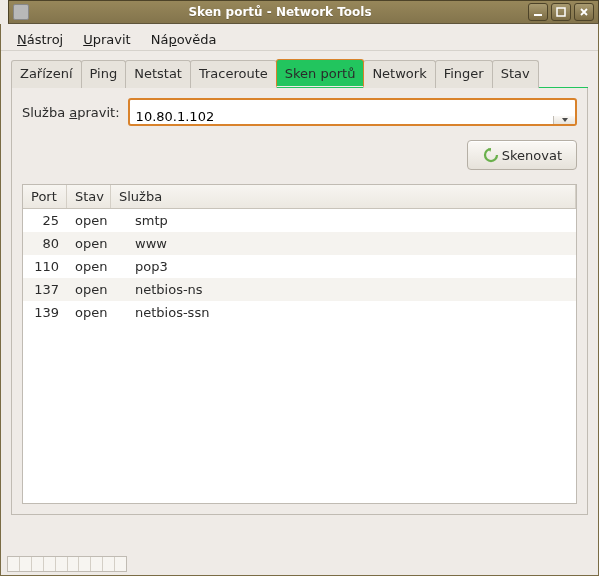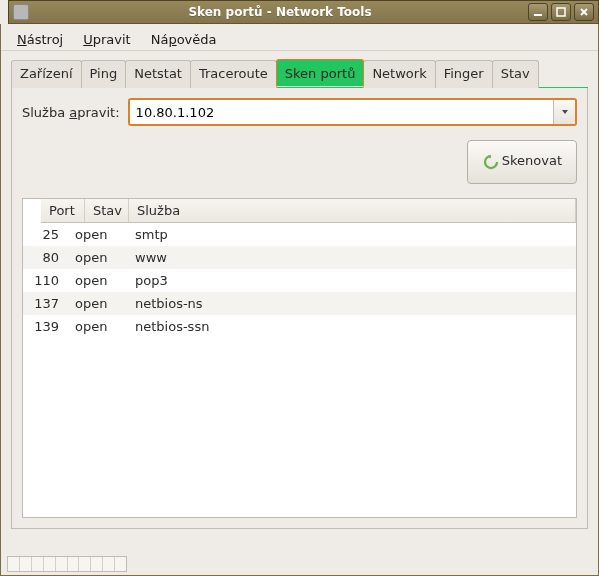--- a/index.html
+++ b/index.html
@@ -23,33 +23,33 @@
 
 .tabs { display: flex; border-bottom: 1px solid #22c55e; position: relative; }
 .tabs .tab { padding: 5px 8px; background: #e7e3dc; border: 1px solid #c0bbb3; border-bottom: none; margin-right: -1px; color: #2b2b2b; position: relative; top: 1px; border-radius: 3px 3px 0 0; }
 .tabs .tab.active { background: #22c55e; border: 1px solid #d9822b; border-bottom: 1px solid #efebe7; z-index: 2; top: 0; padding-top: 6px; }
 .tabbody { border: 1px solid #c0bbb3; border-top: none; background: #efebe7; padding: 10px; }
 
 
 .addr-row { display: flex; align-items: center; gap: 8px; }
 .addr-label { color: #2b2b2b; }
 .addr-label .u { text-decoration: underline; }
-.combo { flex: 1; display: flex; border: 2px solid #d9822b; border-radius: 3px; background: #fff; height: 28px; }
+.combo { flex: 1; display: flex; border: 2px solid #d9822b; border-radius: 3px; background: #fff; height: 28px; align-items: flex-end; }
 .combo input { flex: 1; border: none; outline: none; padding: 0 6px; font-size: 13px; background: transparent; }
 .combo .dropbtn { width: 22px; border-left: 1px solid #c0bbb3; background: linear-gradient(#fbf9f6,#e8e4dd); display: flex; align-items: center; justify-content: center; border-radius: 0 2px 2px 0; }
 .combo .dropbtn svg { width: 8px; height: 8px; }
 
 
 .btnrow { display: flex; justify-content: flex-end; margin-top: 14px; }
-.scanbtn { display: flex; align-items: flex-start; gap: 2px; padding: 12px 14px; background: linear-gradient(#fbf9f6,#e6e2da); border: 1px solid #b5afa5; border-radius: 4px; box-shadow: inset 0 1px 0 #fff; color: #2b2b2b; }
+.scanbtn { display: flex; align-items: center; gap: 2px; padding: 5px 14px; background: linear-gradient(#fbf9f6,#e6e2da); border: 1px solid #b5afa5; border-radius: 4px; box-shadow: inset 0 1px 0 #fff; color: #2b2b2b; }
 .scanbtn svg { width: 18px; height: 18px; }
 
 
 .tablewrap { margin-top: 14px; border: 1px solid #c0bbb3; background: #fff; height: 320px; display: flex; flex-direction: column; box-shadow: inset 0 0 0 1px #fff; }
-.tablehead { display: flex; background: linear-gradient(#f7f5f1,#ece8e1); border-bottom: 1px solid #c8c3ba; margin-left: 18px; }
+.tablehead { display: flex; background: linear-gradient(#f7f5f1,#ece8e1); border-bottom: 1px solid #c8c3ba; }
 .tablehead .th { padding: 4px 8px; border-right: 1px solid #d4cfc6; color: #2b2b2b; }
 .th.port { width: 44px; text-align: left; }
 .th.stav { width: 44px; }
 .th.sluzba { flex: 1; }
 .tablebody { flex: 1; overflow: auto; }
 .tr { display: flex; padding: 4px 0; align-items: center; }
 .tr:nth-child(even) { background: #f5f3ef; }
 .td { padding: 0 8px; color: #2b2b2b; }
 .td.port { width: 44px; text-align: right; }
 .td.stav { width: 44px; }

